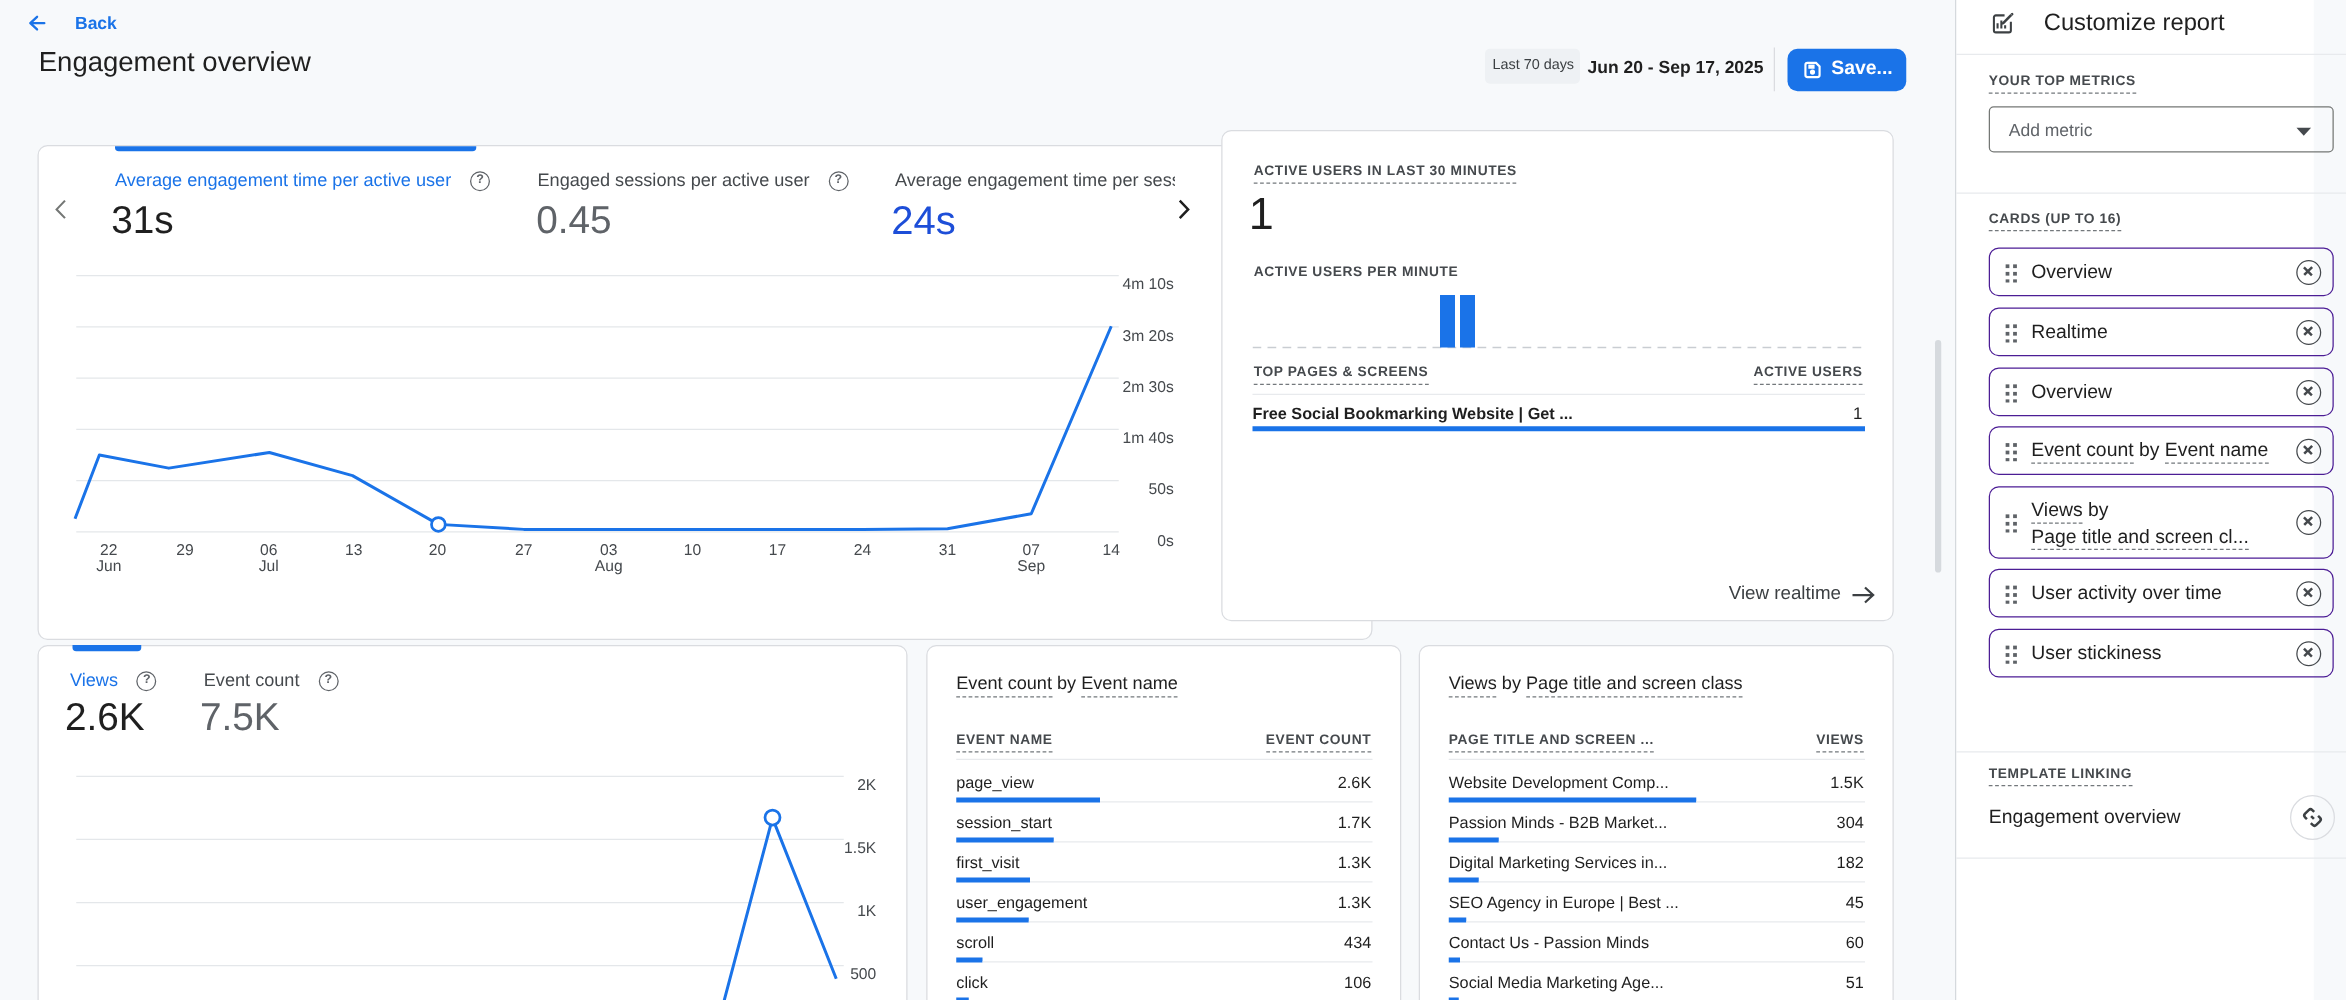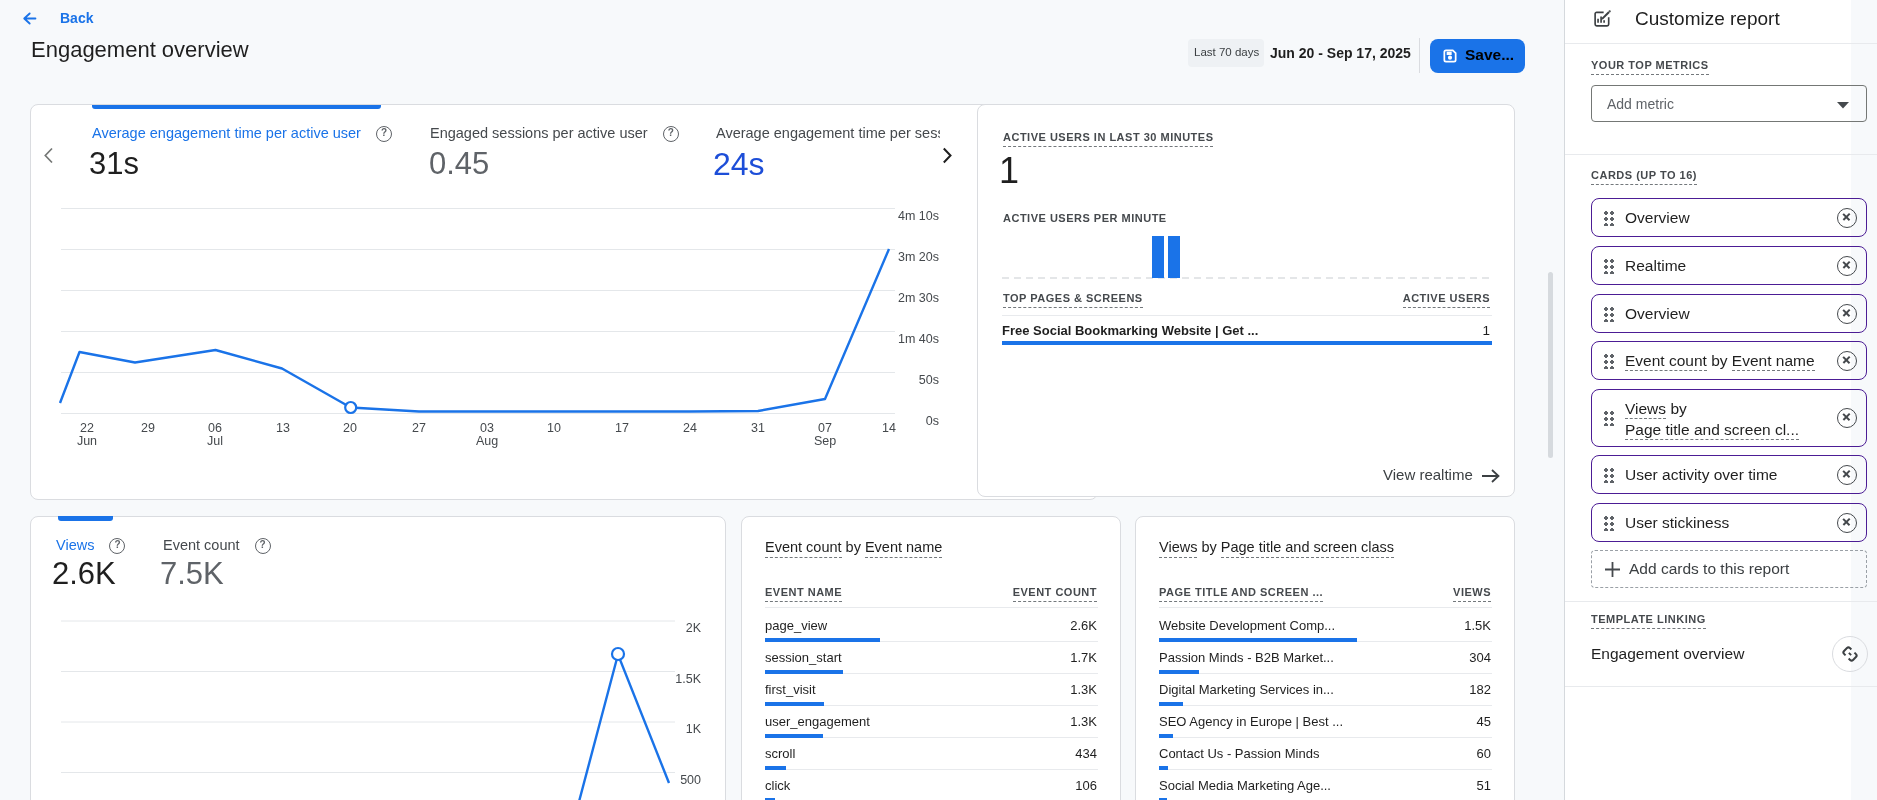--- a/index.html
+++ b/index.html
@@ -42,24 +42,24 @@
 <div class="abs" style="left:1188px;top:39px;width:76px;height:28px;background:#eef1f4;border-radius:4px;"></div>
 <div class="abs" style="left:1194px;top:46px;font-size:11.5px;color:#3c4043;">Last 70 days</div>
 <div class="abs" style="left:1270px;top:45px;font-size:14px;font-weight:700;color:#1f1f1f;">Jun 20 - Sep 17, 2025</div>
 <div class="abs" style="left:1419px;top:38px;width:1px;height:35px;background:#dadce0;"></div>
 <div class="abs" style="left:1430px;top:39px;width:95px;height:34px;background:#1a73e8;border-radius:8px;">
   <svg width="16" height="16" viewBox="0 0 24 24" style="position:absolute;left:12px;top:9px;">
     <path d="M16.2 3.5 H6 a2.5 2.5 0 0 0 -2.5 2.5 v12 a2.5 2.5 0 0 0 2.5 2.5 h12 a2.5 2.5 0 0 0 2.5 -2.5 V7.8 z" fill="none" stroke="#fff" stroke-width="2.6"></path>
     <rect x="7" y="5.5" width="7.5" height="5" fill="#fff"></rect>
     <circle cx="12" cy="14.5" r="3.1" fill="#fff"></circle>
   </svg>
-  <div class="abs" style="left:35px;top:7px;font-size:15.5px;font-weight:700;color:#000000;text-align:center;">Save...</div>
-</div>
-
-<div class="card" style="left:30px;top:104px;width:1068px;height:396px;overflow:hidden;text-decoration:underline;">
+  <div class="abs" style="left:35px;top:7px;font-size:15.5px;font-weight:700;color:#ffffff;text-align:center;">Save...</div>
+</div>
+
+<div class="card" style="left:30px;top:116px;width:1068px;height:396px;overflow:hidden;text-decoration:underline;">
   <div class="abs" style="left:61px;top:-1px;width:289px;height:4.5px;background:#1a73e8;border-radius:0 0 3px 3px;"></div>
   <svg width="20" height="20" viewBox="0 0 20 20" style="position:absolute;left:8px;top:40px;">
     <path d="M13 3.5 L6.3 10.5 L13 17.5" stroke="#747775" stroke-width="1.7" fill="none"></path>
   </svg>
   <svg width="20" height="20" viewBox="0 0 20 20" style="position:absolute;left:906px;top:40px;">
     <path d="M6.8 3.5 L13.5 10.5 L6.8 17.5" stroke="#1f1f1f" stroke-width="2" fill="none"></path>
   </svg>
 
   <div class="abs" style="left:61px;top:20px;font-size:14.5px;color:#1a73e8;">Average engagement time per active user&nbsp;&nbsp;<span class="hicon">?</span></div>
   <div class="abs" style="left:58px;top:41px;font-size:31px;color:#1f1f1f;">31s</div>
@@ -264,26 +264,20 @@
   <div class="pitem" style="top:503px;">
         <span class="dots"></span>
         <span class="ptxt">User stickiness</span>
         <span class="pclose"></span>
       </div>
   <div class="pitem" style="top:455px;">
         <span class="dots"></span>
         <span class="ptxt">User activity over time</span>
         <span class="pclose"></span>
       </div>
-  <div class="abs" style="left:26px;top:550px;width:276px;height:38px;border:1px dashed #9aa0a6;border-radius:4px;box-sizing:border-box;">
-    <svg width="15" height="15" viewBox="0 0 15 15" style="position:absolute;left:13px;top:11px;">
-          <path d="M7.5 0 v15 M0 7.5 h15" stroke="#45494d" stroke-width="1.8"></path>
-        </svg>
-    <div class="abs" style="left:37px;top:9px;font-size:15.5px;color:#3c4043;">Add cards to this report</div>
-  </div>
   <div class="rowline" style="left:0;top:601px;width:313px;"></div>
   <div class="abs up dashu" style="left:26px;top:613px;">TEMPLATE LINKING</div>
   <div class="abs" style="left:26px;top:645px;font-size:15.5px;font-weight:500;color:#1f1f1f;">Engagement overview</div>
   <div class="abs" style="left:267px;top:636px;width:36px;height:36px;border:1px solid #dadce0;border-radius:50%;box-sizing:border-box;">
     <svg width="22" height="22" viewBox="0 0 22 22" style="position:absolute;left:6px;top:6px;">
       <g transform="rotate(45 11 11)" fill="none" stroke="#3c4043" stroke-width="2">
         <path d="M8.8 6.9 h-2.1 a2.05 2.05 0 0 0 -2.05 2.05 v4.1 a2.05 2.05 0 0 0 2.05 2.05 h2.1"></path>
         <path d="M13.2 6.9 h2.1 a2.05 2.05 0 0 1 2.05 2.05 v4.1 a2.05 2.05 0 0 1 -2.05 2.05 h-2.1"></path>
         <path d="M9.4 11 h3.2"></path>
       </g>

